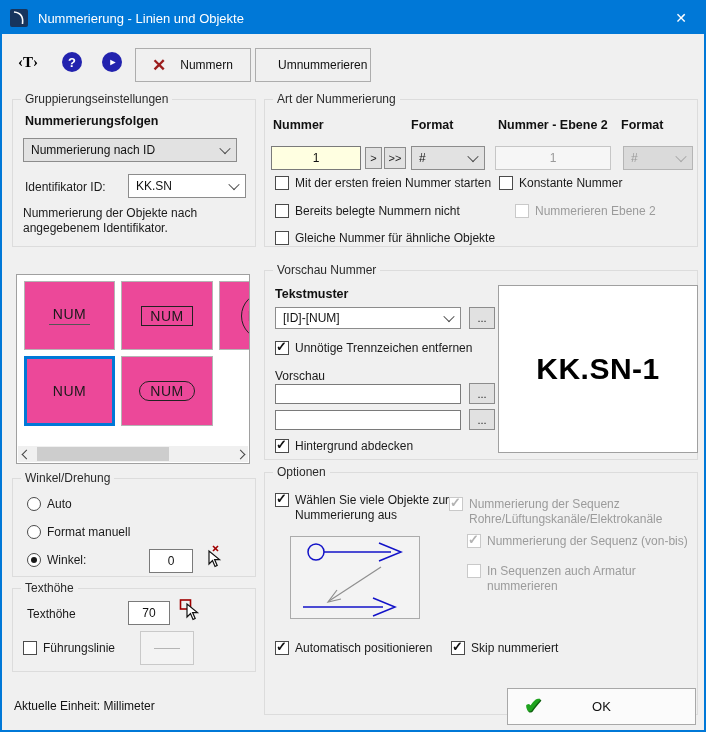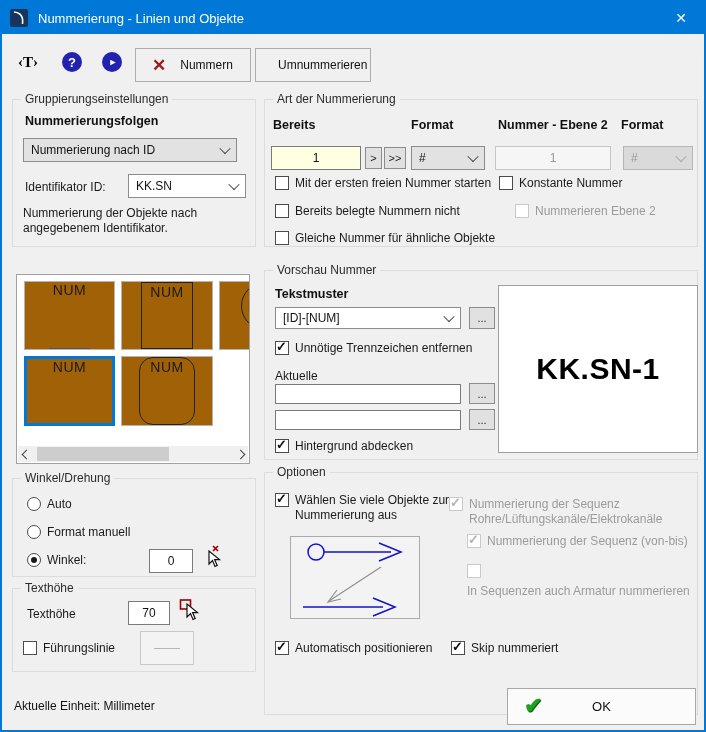--- a/index.html
+++ b/index.html
@@ -39,21 +39,21 @@
   .cbx{position:absolute;display:flex;gap:6px;font-size:12px;color:#1a1a1a;line-height:15px;align-items:flex-start;}
   .box{width:14px;height:14px;border:1px solid #4a4a4a;background:#fff;flex:none;position:relative;box-sizing:border-box;}
   .box.on::after{content:"✓";position:absolute;left:0px;top:-3px;font-size:13px;font-weight:bold;color:#111;}
   .cbx.dis{color:#9b9b9b;}
   .cbx.dis .box{border-color:#c9c9c9;}
   .cbx.dis .box.on::after{color:#b3b3b3;}
   .radio{width:14px;height:14px;border:1px solid #4a4a4a;border-radius:50%;background:#fff;flex:none;position:relative;box-sizing:border-box;}
   .radio.on::after{content:"";position:absolute;left:3px;top:3px;width:6px;height:6px;border-radius:50%;background:#1a1a1a;}
   
   .stylepanel{position:absolute;left:14px;top:272px;width:234px;height:190px;background:#fff;border:1px solid #a0a0a0;box-sizing:border-box;overflow:hidden;}
-  .tile{position:absolute;background:#a16207;border:1px solid #b4b4b4;box-sizing:border-box;display:flex;justify-content:center;font-size:14px;color:#1a1a1a;letter-spacing:.5px;}
+  .tile{position:absolute;background:#ec4899;border:1px solid #b4b4b4;box-sizing:border-box;display:flex;align-items:center;justify-content:center;font-size:14px;color:#1a1a1a;letter-spacing:.5px;}
   .tile.sel{border:3px solid #0078d7;}
   .tile.v-underline span{border-bottom:1.5px solid #555;padding:0 4px 2px;}
   .tile.v-box span{border:1.5px solid #222;padding:1px 8px;}
   .tile.v-circle span{border:1.5px solid #222;border-radius:50%;width:46px;height:46px;display:flex;align-items:center;justify-content:center;flex:none;}
   .tile.v-oval span{border:1.5px solid #222;border-radius:14px;padding:1px 10px;}
   .hscroll{position:absolute;left:1px;right:1px;bottom:1px;height:16px;background:#f0f0f0;display:flex;align-items:center;}
   .sarrow{width:16px;height:16px;display:flex;align-items:center;justify-content:center;flex:none;}
   .sarrow i{width:6px;height:6px;border-right:1.6px solid #444;border-bottom:1.6px solid #444;display:block;}
   .sarrow.left i{transform:rotate(135deg);}
   .sarrow.right i{transform:rotate(-45deg);}
@@ -119,21 +119,21 @@
     <div class="lbl12" style="position:absolute;left:12px;top:80px;">Identifikator ID:</div>
     <div class="combo" style="left:115px;top:74px;width:118px;height:24px;">
       <span>KK.SN</span>
       <span class="chevron"></span>
     </div>
     <div class="lbl12" style="position:absolute;left:10px;top:106px;width:228px;line-height:15px;">Nummerierung der Objekte nach angegebenem Identifikator.</div>
   </div>
 
   <div class="group" style="left:262px;top:97px;width:434px;height:148px;">
     <span class="gtitle">Art der Nummerierung</span>
-    <div class="blbl" style="position:absolute;left:8px;top:18px;">Bereits</div>
+    <div class="blbl" style="position:absolute;left:8px;top:18px;">Nummer</div>
     <div class="blbl" style="position:absolute;left:146px;top:18px;">Format</div>
     <div class="blbl" style="position:absolute;left:233px;top:18px;">Nummer - Ebene 2</div>
     <div class="blbl" style="position:absolute;left:356px;top:18px;">Format</div>
 
     <input class="inp yellow" style="left: 6px; top: 46px; width: 90px; height: 24px;" value="1">
     <button class="smallbtn" style="left:100px;top:47px;width:17px;height:22px;">&gt;</button>
     <button class="smallbtn" style="left:119px;top:47px;width:22px;height:22px;">&gt;&gt;</button>
     <div class="combo gray" style="left:146px;top:46px;width:74px;height:24px;">
       <span>#</span>
       <span class="chevron"></span>
@@ -200,21 +200,21 @@
     <div class="blbl" style="position:absolute;left:10px;top:16px;">Tekstmuster</div>
     <div class="combo" style="left:10px;top:36px;width:186px;height:22px;">
       <span>[ID]-[NUM]</span>
       <span class="chevron"></span>
     </div>
     <button class="smallbtn" style="left:204px;top:36px;width:26px;height:22px;">...</button>
     <div class="cbx" style="left:10px;top:70px;">
       <span class="box on"></span>
         <span>Unnötige Trennzeichen entfernen</span>
     </div>
-    <div class="lbl12" style="position:absolute;left:10px;top:98px;">Aktuelle</div>
+    <div class="lbl12" style="position:absolute;left:10px;top:98px;">Vorschau</div>
     <input class="inp" style="left: 10px; top: 113px; width: 186px; height: 20px; text-align: left;" value="">
     <button class="smallbtn" style="left:204px;top:112px;width:26px;height:21px;">...</button>
     <input class="inp" style="left: 10px; top: 139px; width: 186px; height: 20px; text-align: left;" value="">
     <button class="smallbtn" style="left:204px;top:138px;width:26px;height:21px;">...</button>
     <div class="cbx" style="left:10px;top:168px;">
       <span class="box on"></span>
         <span>Hintergrund abdecken</span>
     </div>
     <div class="previewbox">
       <span class="previewtext">KK.SN-1</span>
@@ -282,21 +282,21 @@
       </svg>
     </div>
     <div class="cbx dis" style="left:184px;top:24px;width:242px;">
       <span class="box on"></span>
         <span style="width:220px;">Nummerierung der Sequenz Rohre/Lüftungskanäle/Elektrokanäle</span>
     </div>
     <div class="cbx dis" style="left:202px;top:61px;">
       <span class="box on"></span>
         <span>Nummerierung der Sequenz (von-bis)</span>
     </div>
-    <div class="cbx dis" style="left:202px;top:91px;flex-direction:column;">
+    <div class="cbx dis" style="left:202px;top:91px;">
       <span class="box"></span>
         <span>In Sequenzen auch Armatur nummerieren</span>
     </div>
     <div class="cbx" style="left:10px;top:168px;">
       <span class="box on"></span>
         <span>Automatisch positionieren</span>
     </div>
     <div class="cbx" style="left:186px;top:168px;">
       <span class="box on"></span>
         <span>Skip nummeriert</span>

